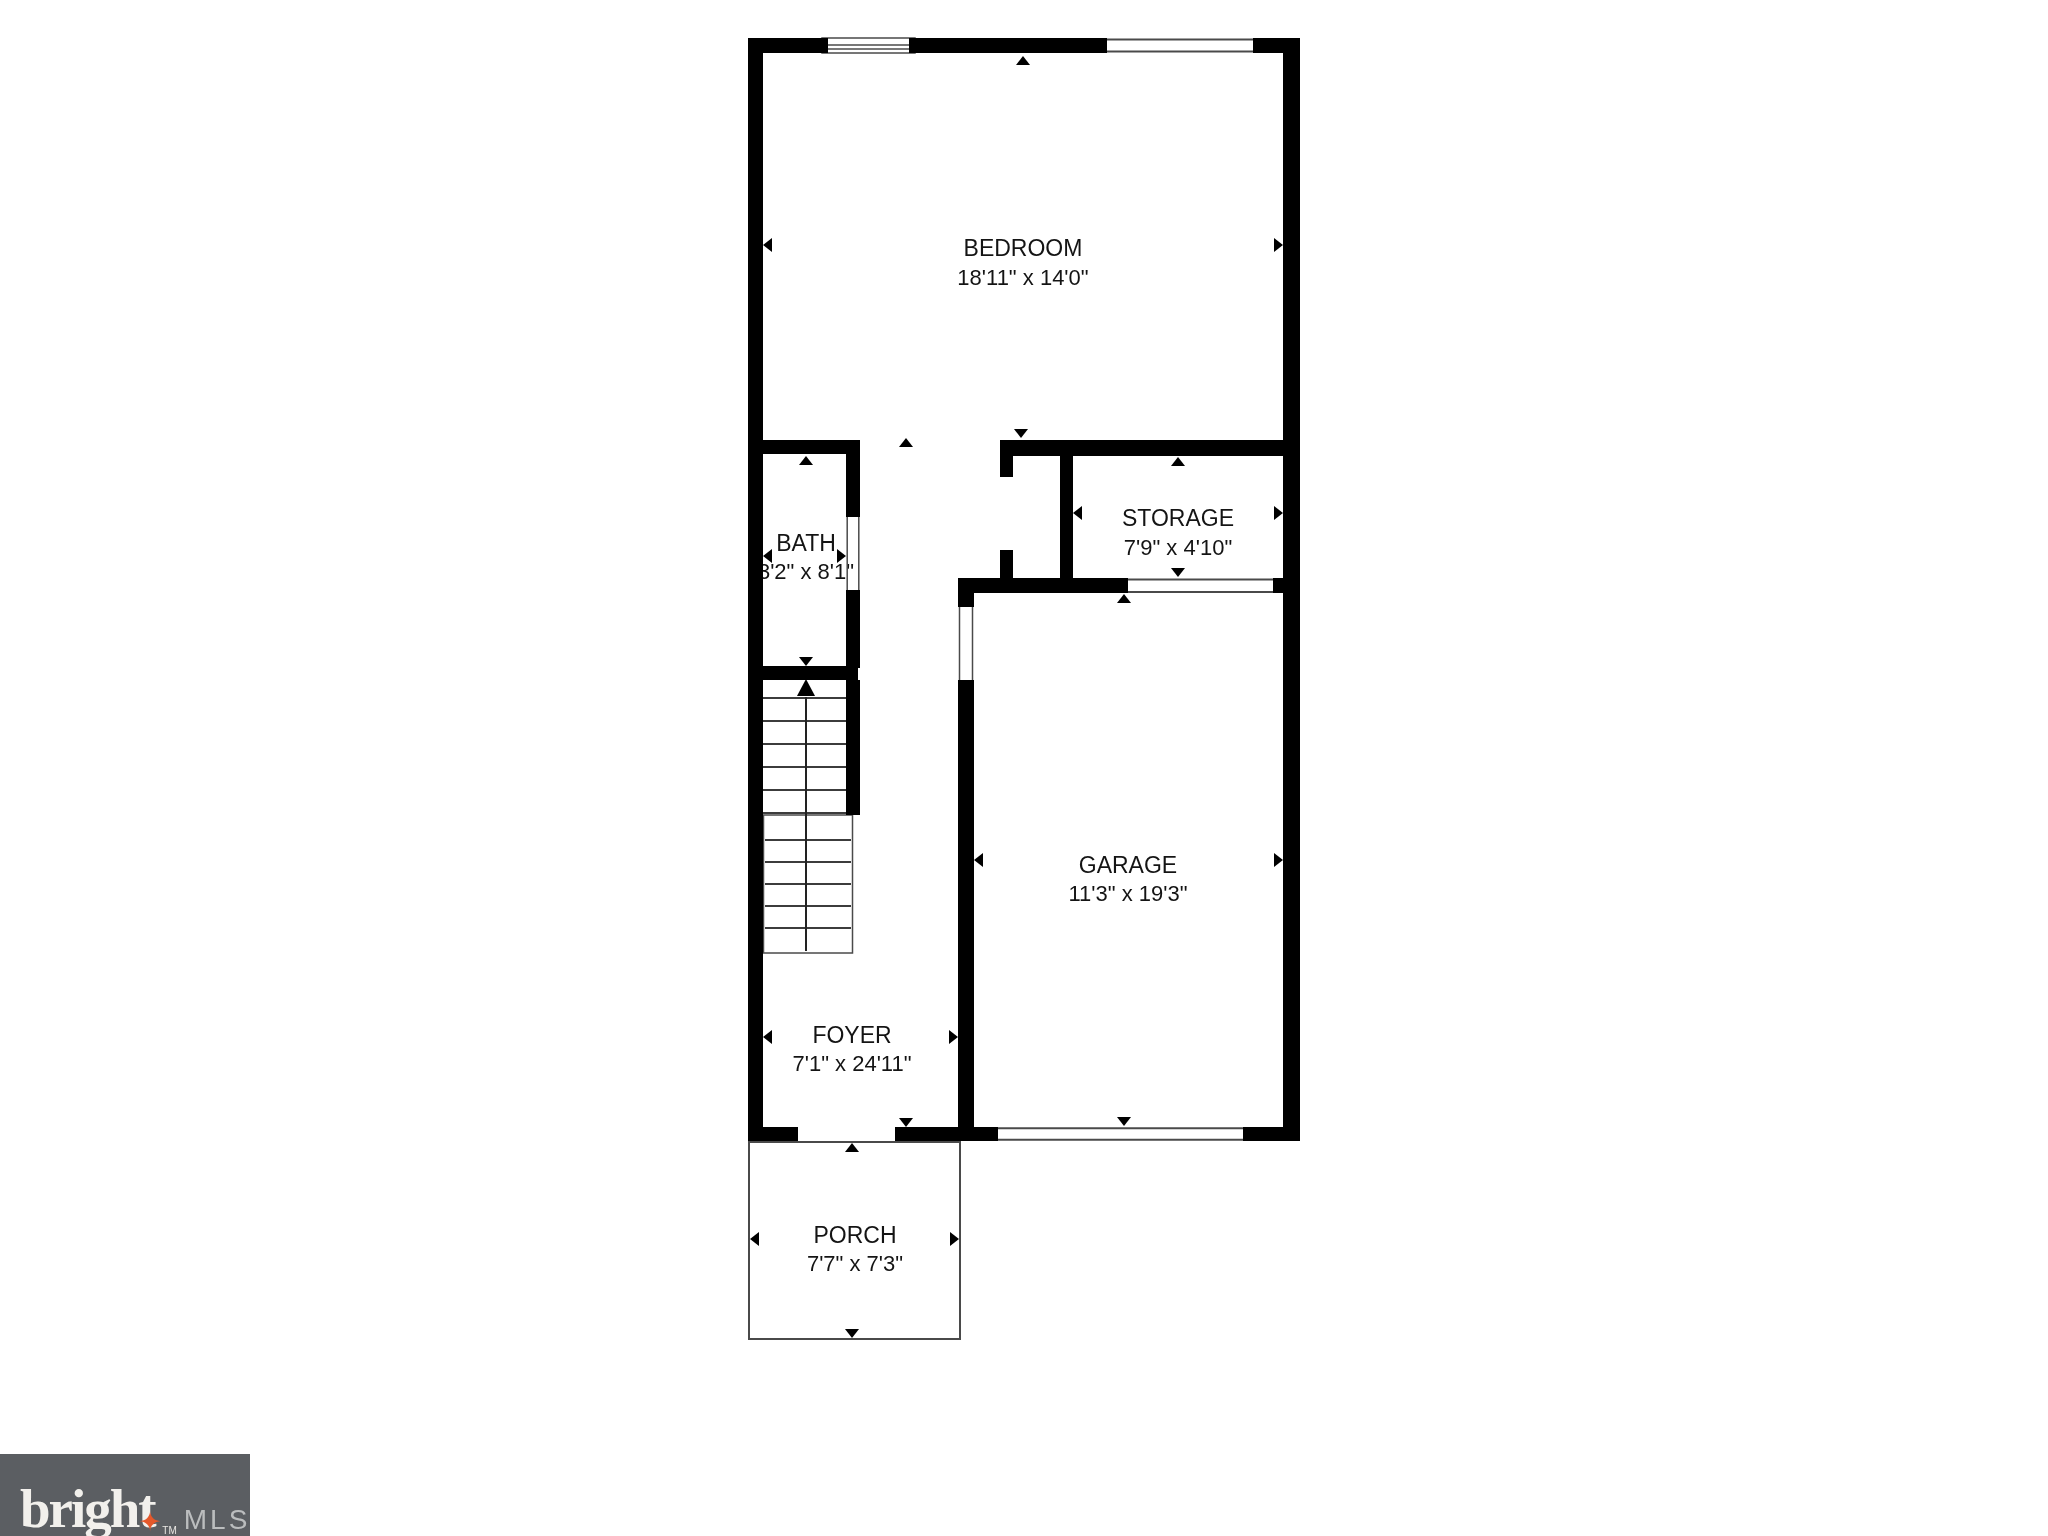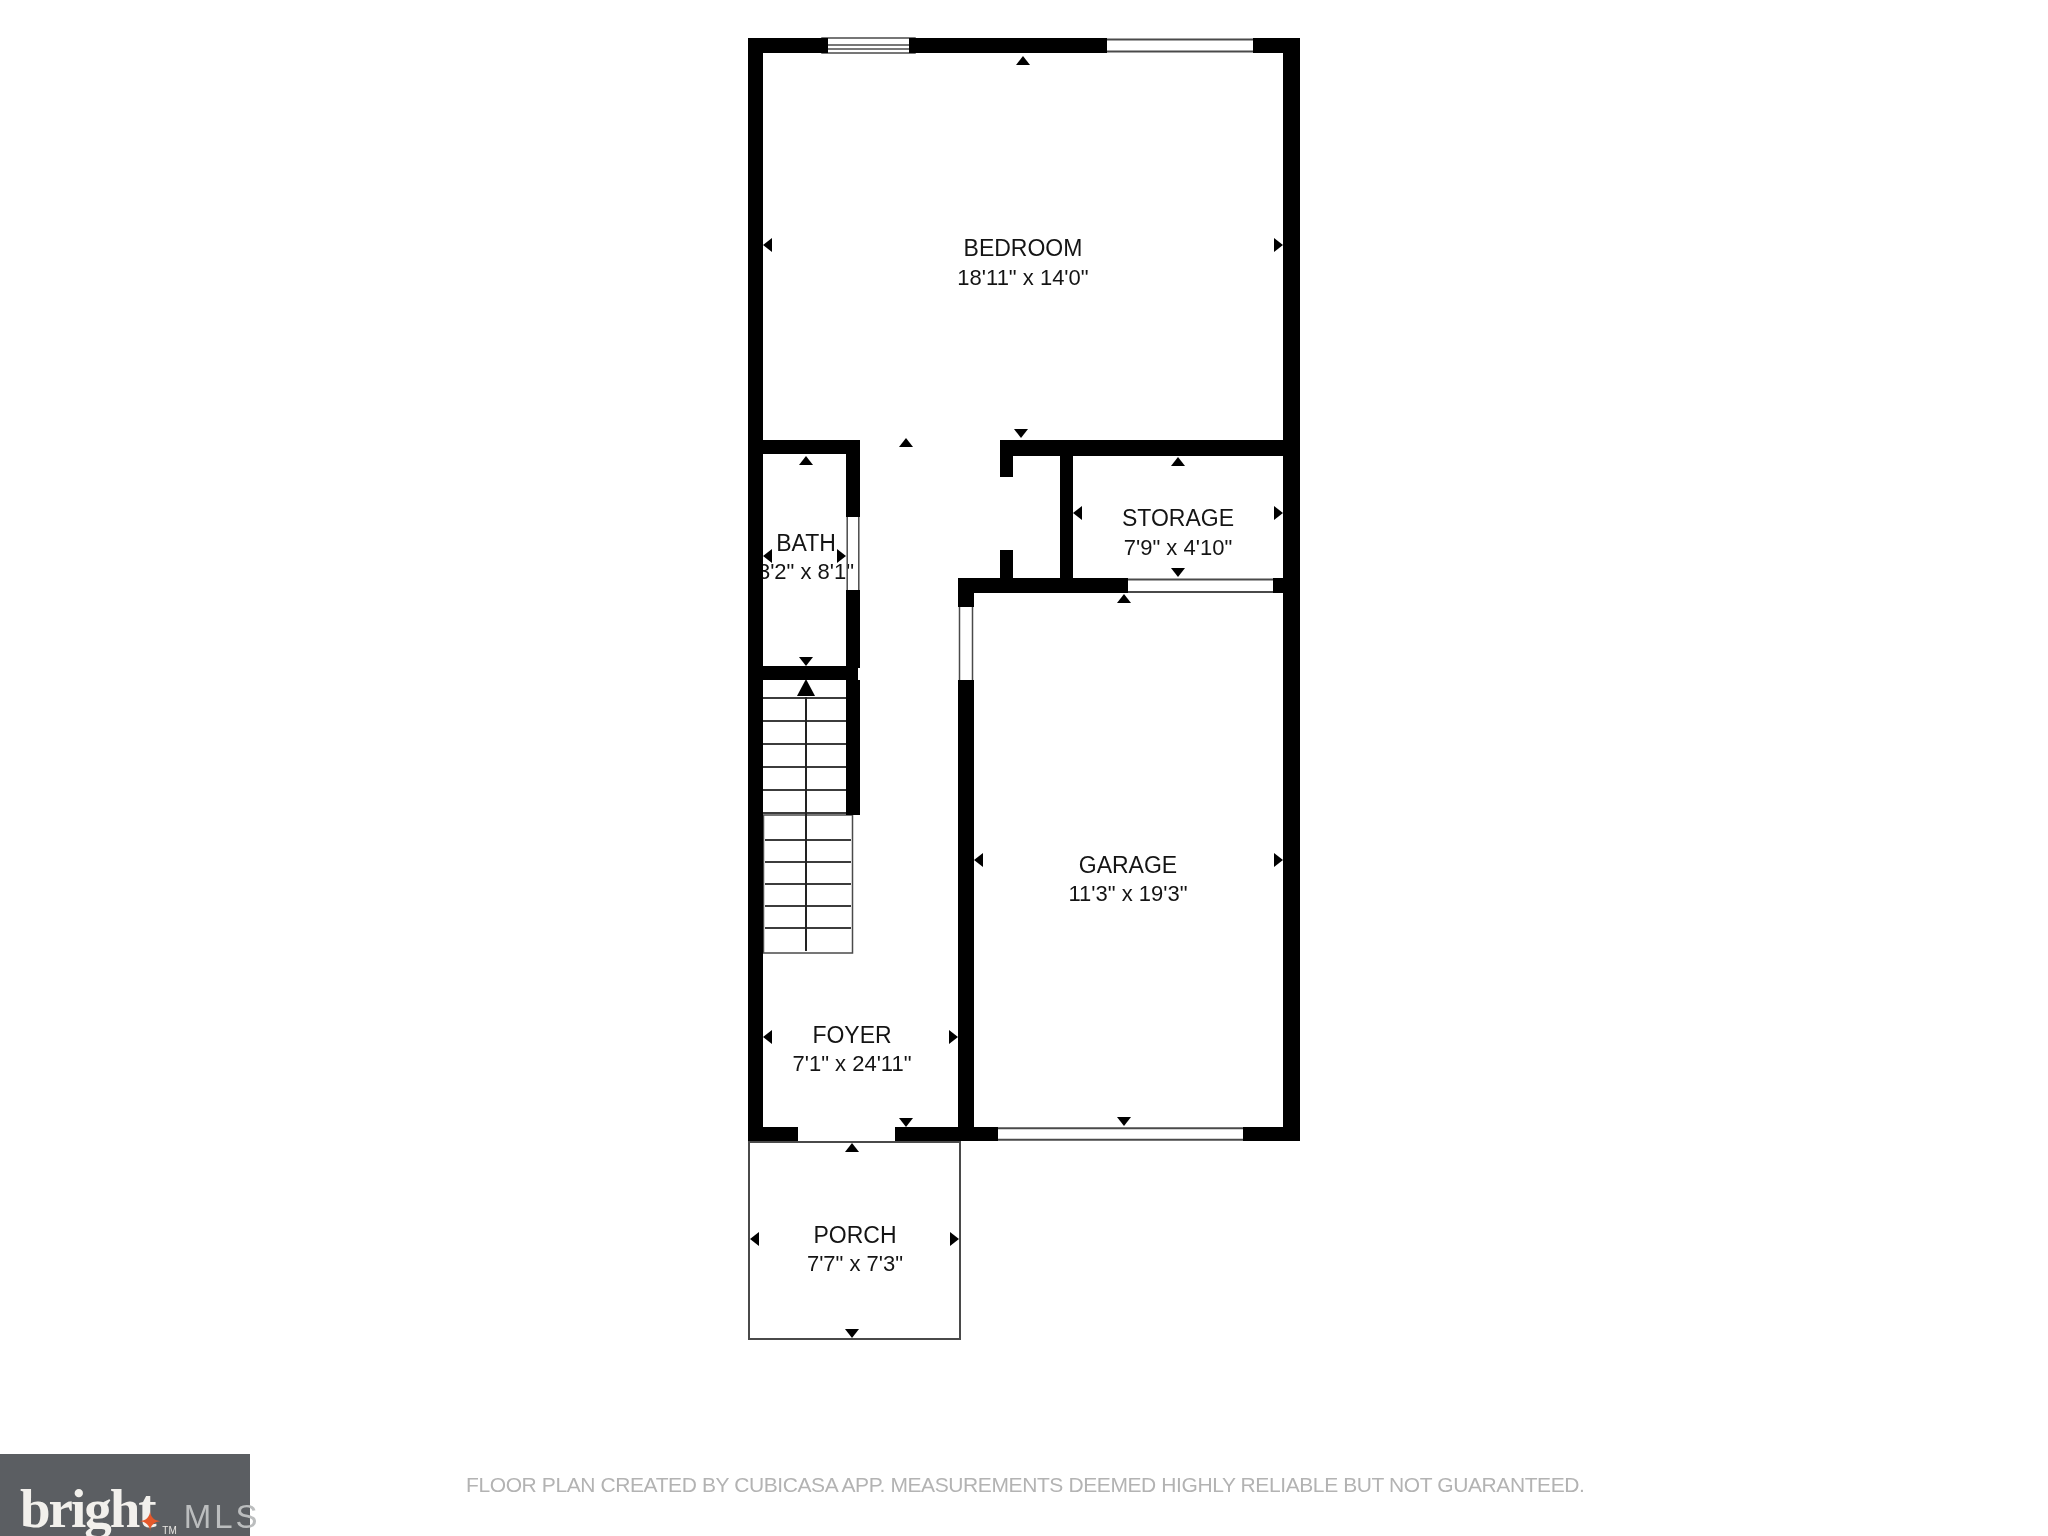--- a/index.html
+++ b/index.html
@@ -16,21 +16,21 @@
   .tri{fill:var(--wall);}
   .thin{stroke:var(--thin);stroke-width:2;fill:none;}
   .thin15{stroke:var(--thin);stroke-width:1.5;fill:none;}
   .tread{stroke:#3c3c3c;stroke-width:2;}
   .logo-box{position:absolute;left:0;top:1454px;width:250px;height:82px;background:var(--logo-bg);
     display:flex;align-items:flex-end;padding-left:20px;box-sizing:border-box;}
   .logo-bright{font-family:"Liberation Serif",serif;font-weight:bold;font-size:55px;line-height:1;
     color:var(--logo-fg);letter-spacing:-2px;}
   .logo-star{color:var(--logo-star);font-size:27px;line-height:1;margin-left:-16px;margin-top:-28px;}
   .logo-tm{color:#e9e7e3;font-size:10px;margin-top:-34px;margin-left:1px;}
-  .logo-mls{font-family:"Liberation Sans",sans-serif;font-size:33px;color:var(--logo-mls);
+  .logo-mls{font-family:"Liberation Sans",sans-serif;font-size:28px;color:var(--logo-mls);
     letter-spacing:3px;margin-left:7px;margin-top:6px;}
   .footer-note{position:absolute;left:466px;top:1473px;width:1180px;white-space:nowrap;
     font:21px "Liberation Sans",sans-serif;letter-spacing:-0.4px;color:var(--footer);}
 </style>
 </head>
 <body>
 
 <div class="canvas">
 
   <svg class="plan-svg" width="2048" height="1536" viewBox="0 0 2048 1536">
@@ -152,15 +152,14 @@
     </g>
   </svg>
 
   <div class="logo-box">
     <span class="logo-bright">bright</span>
     <span class="logo-star">✦</span>
     <span class="logo-tm">TM</span>
     <span class="logo-mls">MLS</span>
   </div>
 
-  <div class="footer-note">FLOOR PLAN CREATED BY CUBICASA APP. MEASUREMENTS DEEMED HIGHLY RELIABLE BUT NOT GUARANTEED.</div>
 
 </div>
 
 </body></html>

